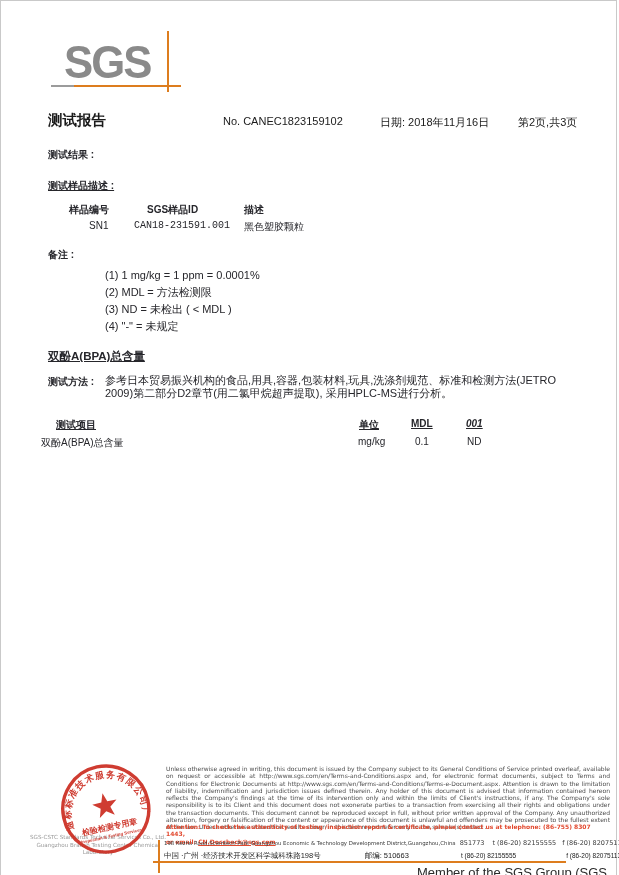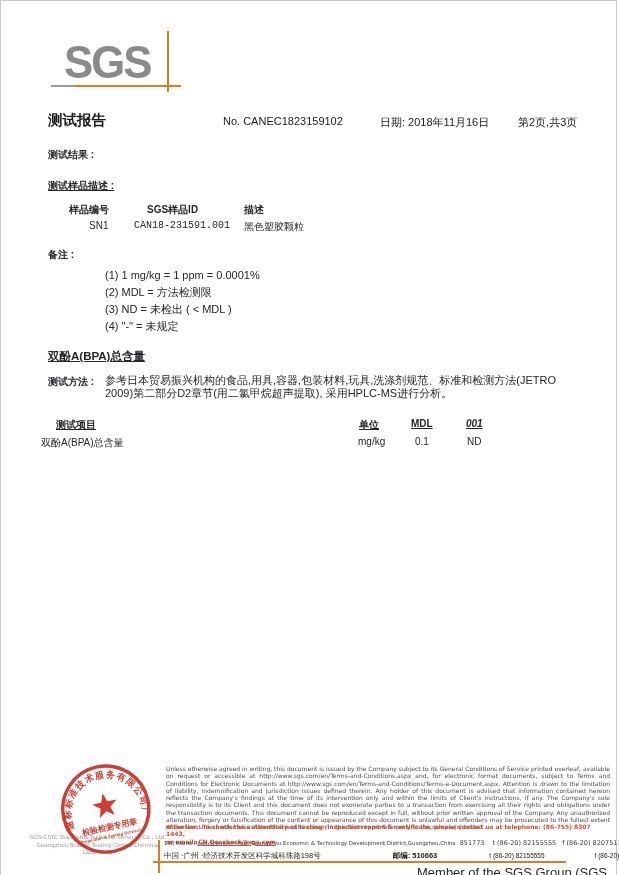--- a/index.html
+++ b/index.html
@@ -133,21 +133,21 @@
   <div class="abs" style="left:163px; top:838px; width:450px;">
     <div class="addr-row addr-en" style="height:12px;">
       <span>198 Kezhu Road,Scientech Park Guangzhou Economic &amp; Technology Development District,Guangzhou,China</span>
       <span style="margin-left:4px; font-size:6.5px;">851773</span>
       <span style="margin-left:8px; font-size:6.5px;">t (86-20) 82155555</span>
       <span style="margin-left:6px; font-size:6.5px;">f (86-20) 82075113</span>
 
     </div>
     <div class="addr-row addr-cn" style="height:13px;gap:44px;">
       <span>中国 ·广州 ·经济技术开发区科学城科珠路198号</span>
-      <span style="margin-left:28px;font-weight:bold;">邮编: 510663</span>
+      <span style="">邮编: 510663</span>
       <span style="margin-left:8px; font-size:6.5px;">t (86-20) 82155555</span>
       <span style="margin-left:6px; font-size:6.5px;">f (86-20) 82075113</span>
       <span style="margin-left:8px; font-size:6.5px;">e sgs.china@sgs.com</span>
     </div>
   </div>
 
   <div class="abs mark" style="left:152px; top:860px; width:413px; height:2px;"></div>
   <div class="abs mark" style="left:157px; top:839px; width:1.5px; height:33px;"></div>
 
   <div class="abs member-line" style="left:416px; top:864px;">Member of the SGS Group (SGS SA)</div>

